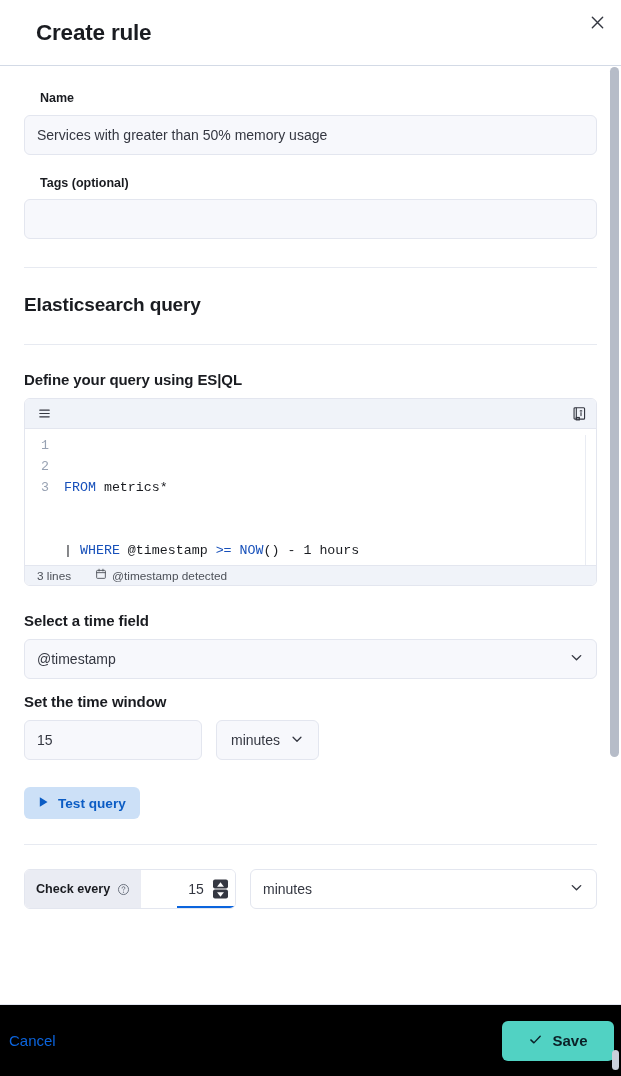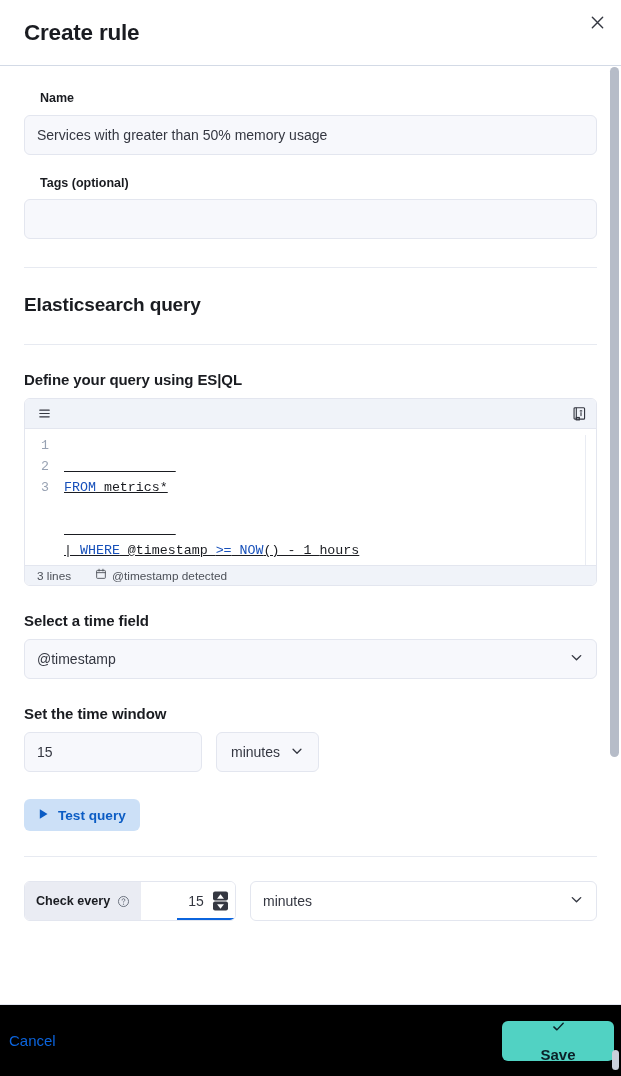--- a/index.html
+++ b/index.html
@@ -23,21 +23,21 @@
     position: relative;
     display: flex;
     align-items: center;
     padding: 0 24px;
   }
   .flyout-title {
     font-size: 22.5px;
     font-weight: 700;
     letter-spacing: -0.2px;
     color: #1a1c21;
-    margin: 0;
+    margin: 12px;
     line-height: 1.2;
   }
   .close-btn {
     position: absolute;
     top: 6px; right: 8px;
     width: 32px; height: 32px;
     display: flex; align-items: center; justify-content: center;
     border: none; background: transparent; cursor: pointer;
     border-radius: 4px;
     color: #343741;
@@ -153,21 +153,20 @@
     padding-right: 4px;
     user-select: none;
   }
   .code {
     flex: 1 1 auto;
     padding-left: 11px;
     white-space: pre-wrap;
     color: #1a1c21;
     position: relative;
     padding-right: 14px;
-    text-decoration: underline;
   }
   .kw { color: #1750ba; }
   .fn { color: #1750ba; }
   .editor-vrule {
     position: absolute;
     top: 0; bottom: 0;
     right: 10px;
     width: 1px;
     background: #e9ecf3;
   }
@@ -354,21 +353,20 @@
     display: inline-flex;
     align-items: center;
     gap: 9px;
     font-size: 15px;
     font-weight: 700;
     color: #0b2027;
     cursor: pointer;
     font-family: "Liberation Sans", sans-serif;
     min-width: 112px;
     justify-content: center;
-    flex-direction: column;
   }
 
   
   .page-scrollbar {
     position: absolute;
     top: 67px;
     right: 2px;
     width: 9px;
     height: 690px;
     background: #b6bcc8;
@@ -477,21 +475,21 @@
         <div class="select">
           <span>@timestamp</span>
           <span class="chev">
             <svg width="15" height="15" viewBox="0 0 16 16" fill="none" stroke="currentColor" stroke-width="1.5">
               <path d="M3.5 6 L8 10.5 L12.5 6" stroke-linecap="round" stroke-linejoin="round"></path>
             </svg>
           </span>
         </div>
       </div>
 
-      <div style="margin-top:26px">
+      <div style="margin-top:14px">
         <h3 class="sub-title">Set the time window</h3>
         <div class="row-inline">
           <input class="num-input" type="text" value="15" style="">
           <div class="select-sm">
             <span>minutes</span>
             <span class="chev">
               <svg width="14" height="14" viewBox="0 0 16 16" fill="none" stroke="currentColor" stroke-width="1.5">
                 <path d="M3.5 6 L8 10.5 L12.5 6" stroke-linecap="round" stroke-linejoin="round"></path>
               </svg>
             </span>

